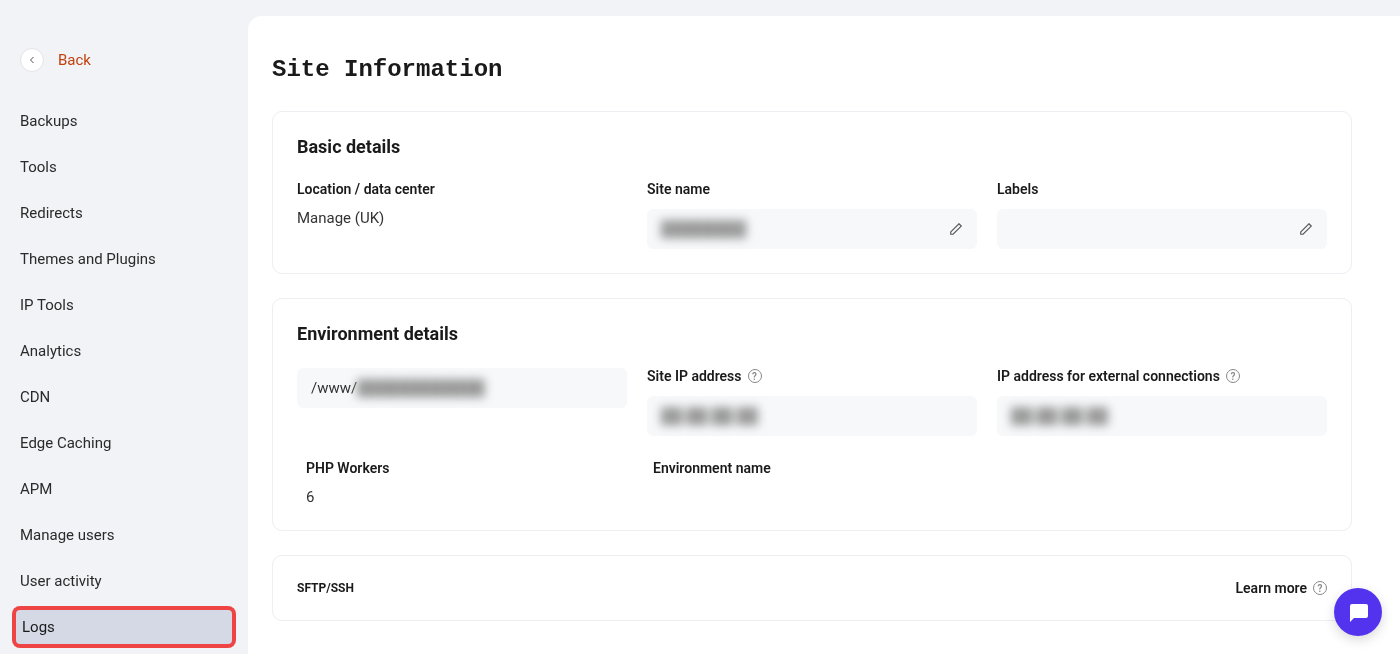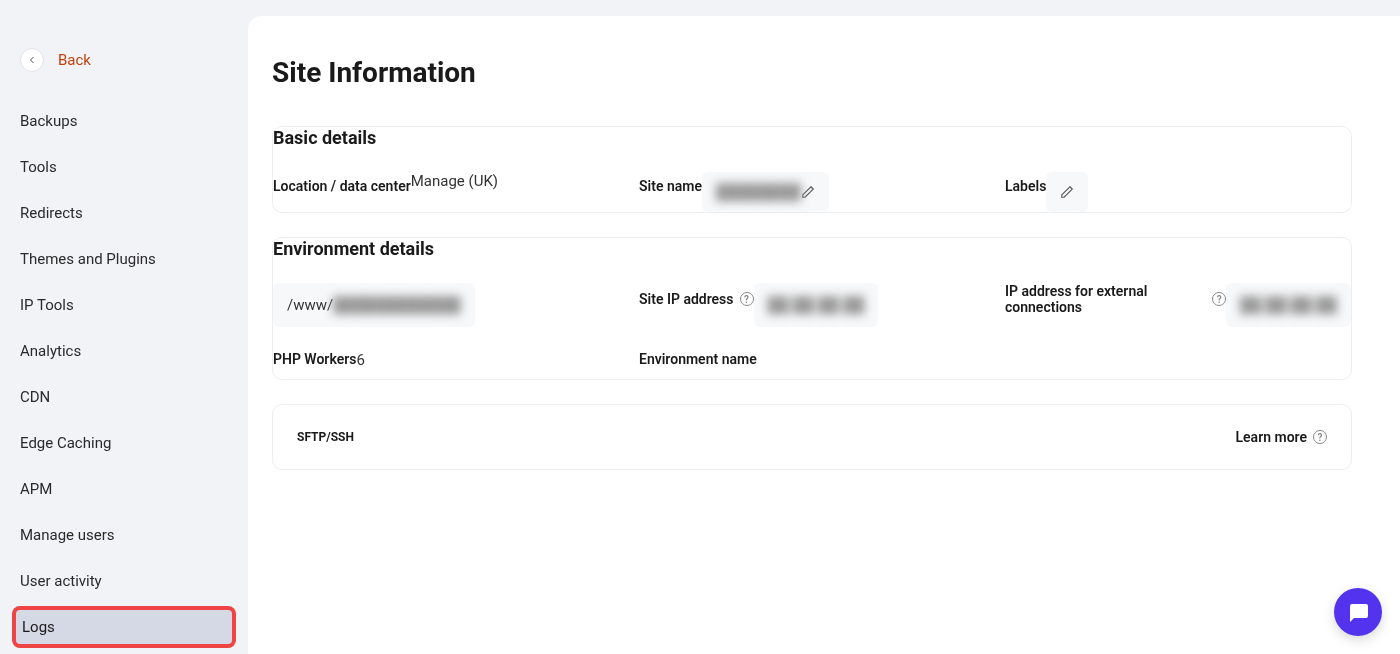--- a/index.html
+++ b/index.html
@@ -55,29 +55,30 @@
       color: #1a1a1a;
     }
     .main {
       flex: 1;
       background: #fff;
       border-radius: 14px 0 0 0;
       margin-top: 16px;
       padding: 40px 48px 0 24px;
       overflow: hidden;
     }
-    .page-title { font-size: 28px; font-weight: 700; margin-bottom: 37px; }
+    .page-title { font-size: 24px; font-weight: 700; margin-bottom: 28px; font-family: Liberation Mono, monospace; }
     .card {
       border: 1px solid #eceef2;
       border-radius: 10px;
+      padding: 24px;
       margin-bottom: 24px;
     }
     .card-title { font-size: 18px; font-weight: 700; margin-bottom: 24px; }
     .row { display: flex; gap: 20px; }
-    .col { flex: 1; display: flex; }
+    .col { flex: 1; display: flex; flex-direction: column; }
     .field-label {
       font-size: 14px;
       font-weight: 600;
       color: #1a1a1a;
       margin-bottom: 12px;
       display: flex;
       align-items: center;
       gap: 6px;
     }
     .field-value-plain { font-size: 15px; color: #333; }
@@ -96,21 +97,21 @@
     .pencil { width: 14px; height: 14px; color: #555; flex-shrink: 0; }
     .help-icon {
       width: 14px; height: 14px;
       border: 1px solid #888;
       border-radius: 50%;
       display: inline-flex; align-items: center; justify-content: center;
       font-size: 10px; color: #888;
       flex-shrink: 0;
     }
     .blur { filter: blur(5px); color: #999; user-select: none; }
-    .row2 { margin-top: 24px; }
+    .row2 { margin-top: 24px; margin-left: 9px; }
     .sftp-card { padding: 24px; border: 1px solid #eceef2; border-radius: 10px; display:flex; justify-content: space-between; align-items:center; }
     .sftp-title { font-size: 12px; font-weight: 700; }
     .learn-more { font-size: 14px; font-weight: 600; display:flex; align-items:center; gap:6px; cursor:pointer; }
     .chat-fab {
       position: fixed;
       right: 18px; bottom: 18px;
       width: 48px; height: 48px;
       background: #5333ed;
       border-radius: 50%;
       display:flex; align-items:center; justify-content:center;

